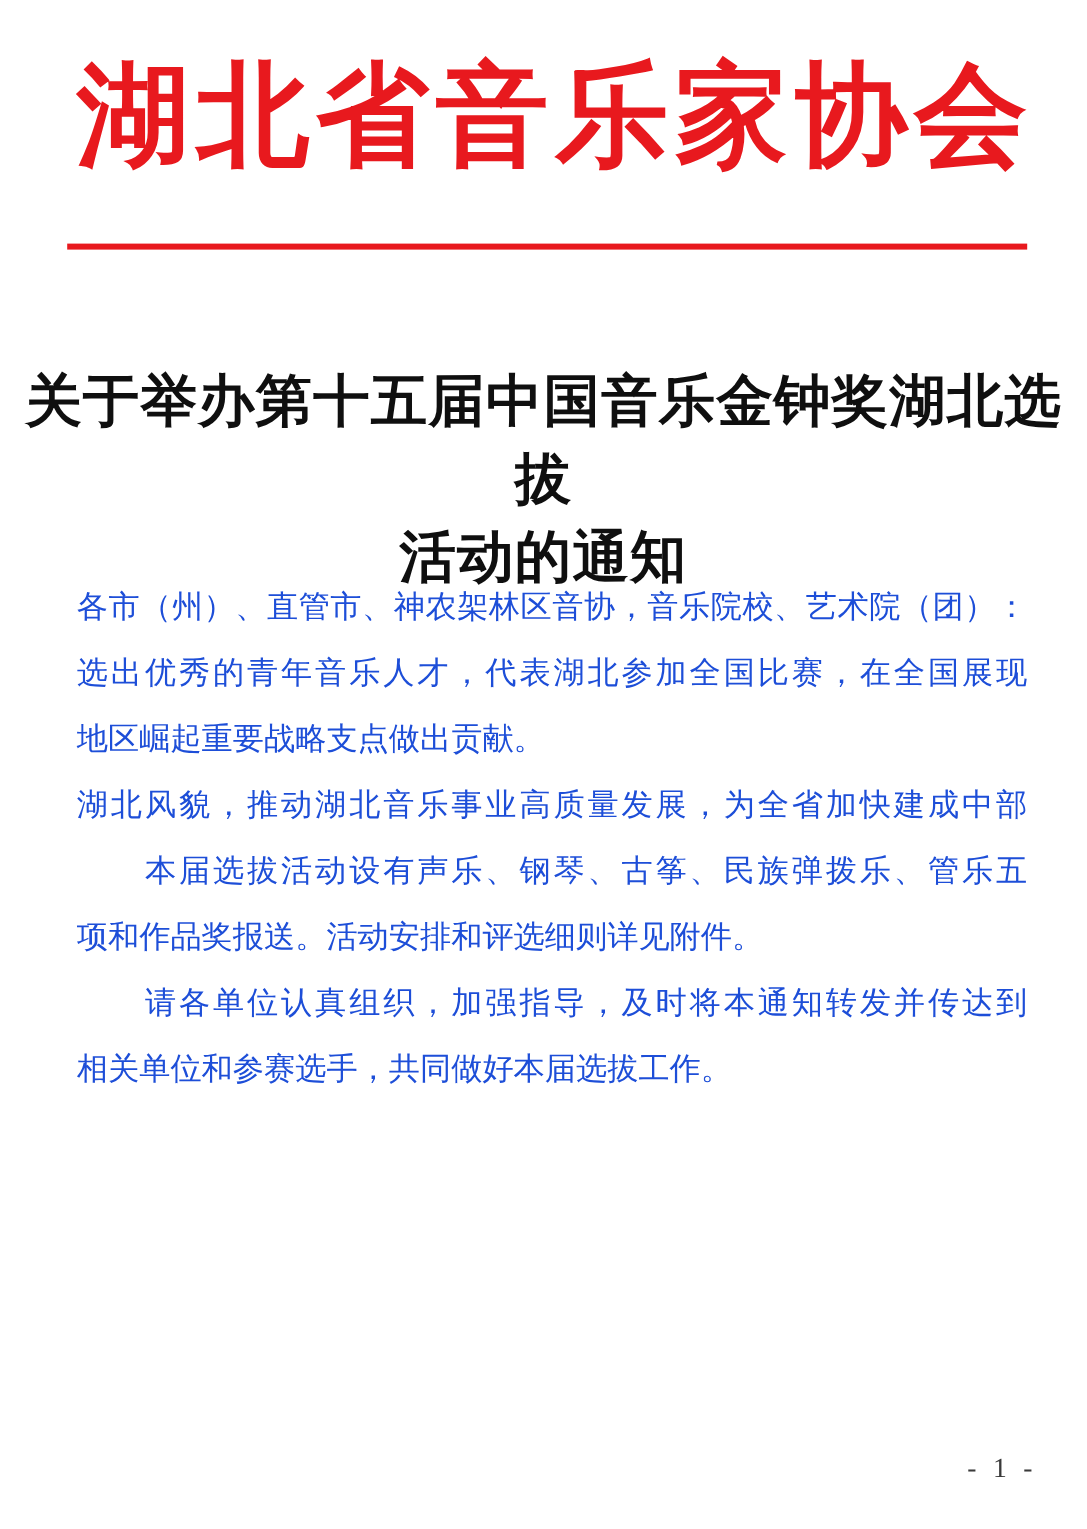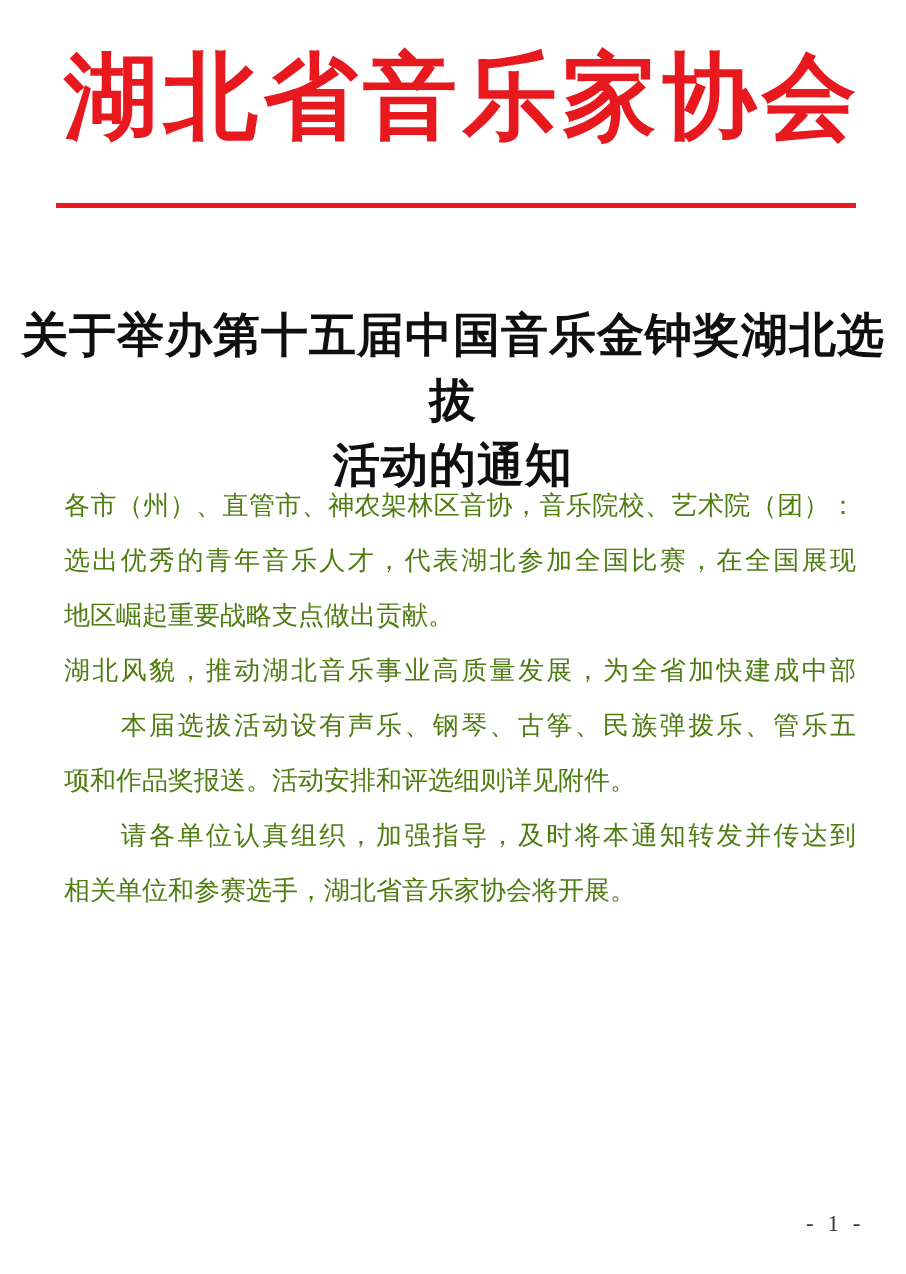--- a/index.html
+++ b/index.html
@@ -57,21 +57,21 @@
     line-height: 65px;
     letter-spacing: 1px;
   }
 
   
   .doc-body {
     position: absolute;
     left: 64px;
     top: 478px;
     width: 792px;
-    color: #4d7c0f;
+    color: #1d4ed8;
     font-size: 26px;
     font-weight: 400;
   }
   .body-line {
     height: 55px;
     line-height: 55px;
     text-align: justify;
     text-align-last: justify;
     white-space: nowrap;
   }
@@ -116,18 +116,18 @@
   </div>
 
   <div class="doc-body">
     <div class="body-line">各市（州）、直管市、神农架林区音协，音乐院校、艺术院（团）：</div>
     <div class="body-line">选出优秀的青年音乐人才，代表湖北参加全国比赛，在全国展现</div>
     <div class="body-line end">地区崛起重要战略支点做出贡献。</div>
     <div class="body-line">湖北风貌，推动湖北音乐事业高质量发展，为全省加快建成中部</div>
     <div class="body-line">　　本届选拔活动设有声乐、钢琴、古筝、民族弹拨乐、管乐五</div>
     <div class="body-line end">项和作品奖报送。活动安排和评选细则详见附件。</div>
     <div class="body-line">　　请各单位认真组织，加强指导，及时将本通知转发并传达到</div>
-    <div class="body-line end">相关单位和参赛选手，湖北省音乐家协会将开展。</div>
+    <div class="body-line end">相关单位和参赛选手，共同做好本届选拔工作。</div>
   </div>
 
   <div class="page-number">- 1 -</div>
 
 </div>
 
 </body></html>

